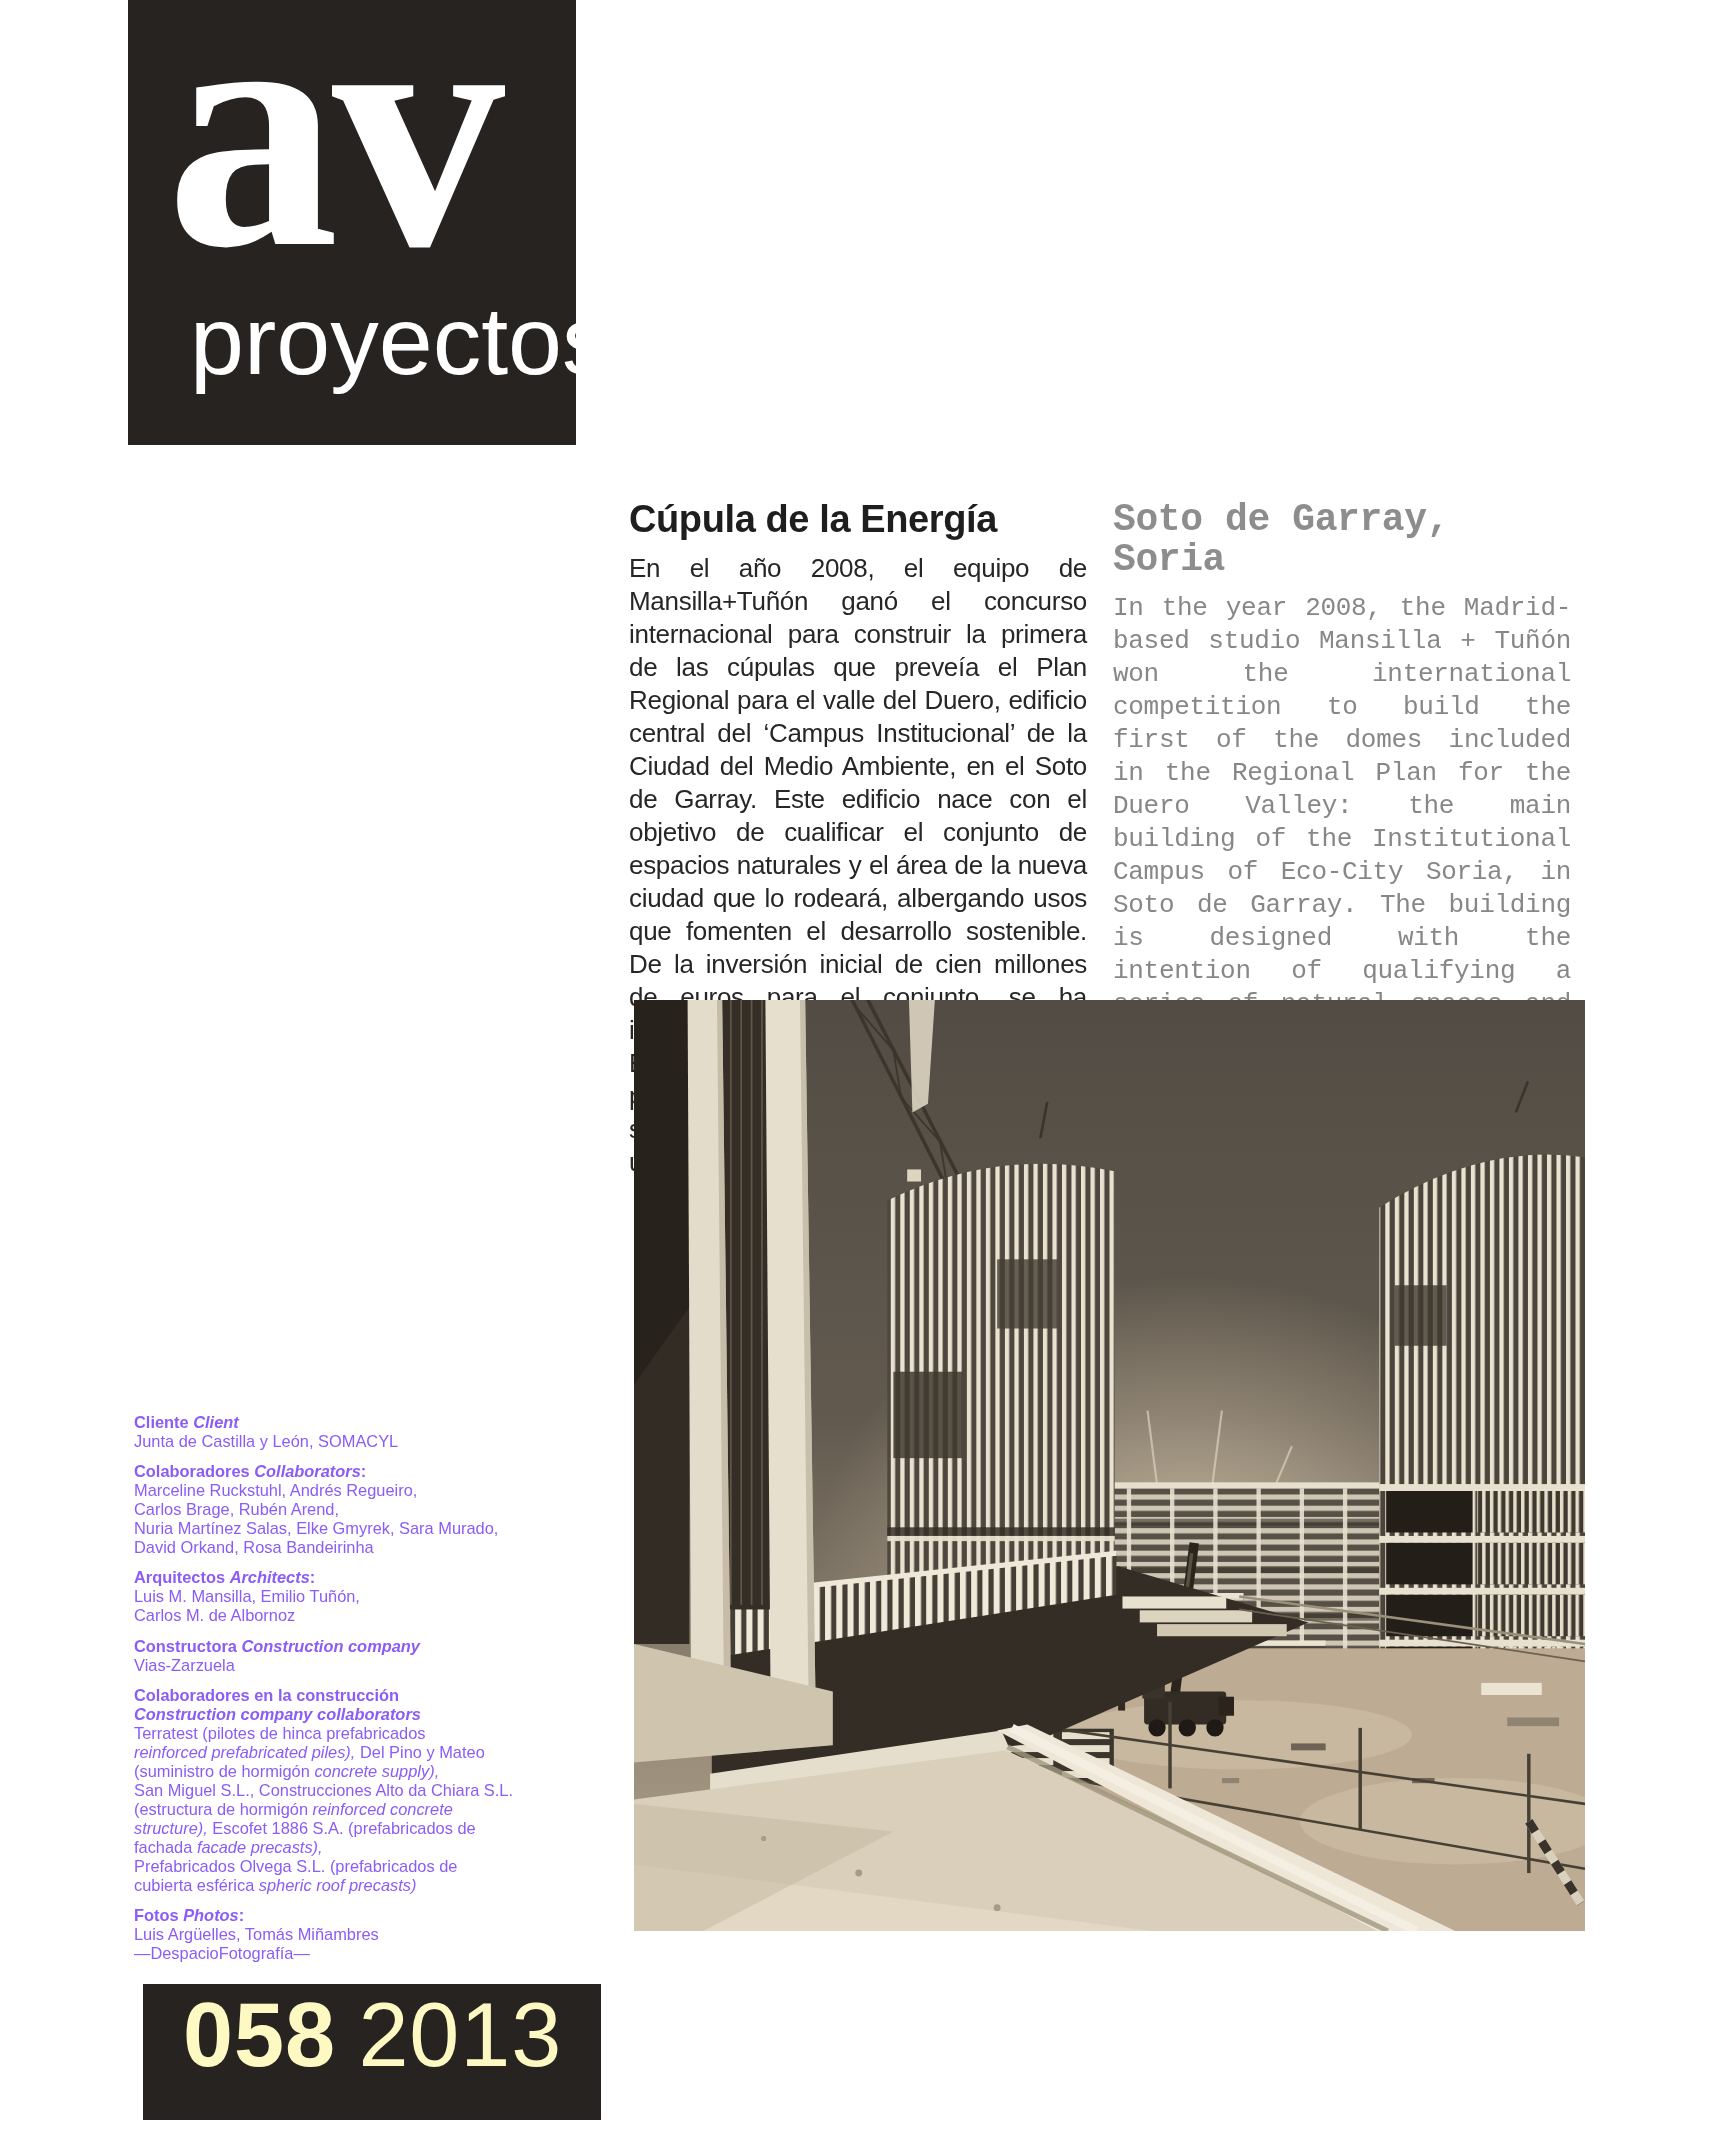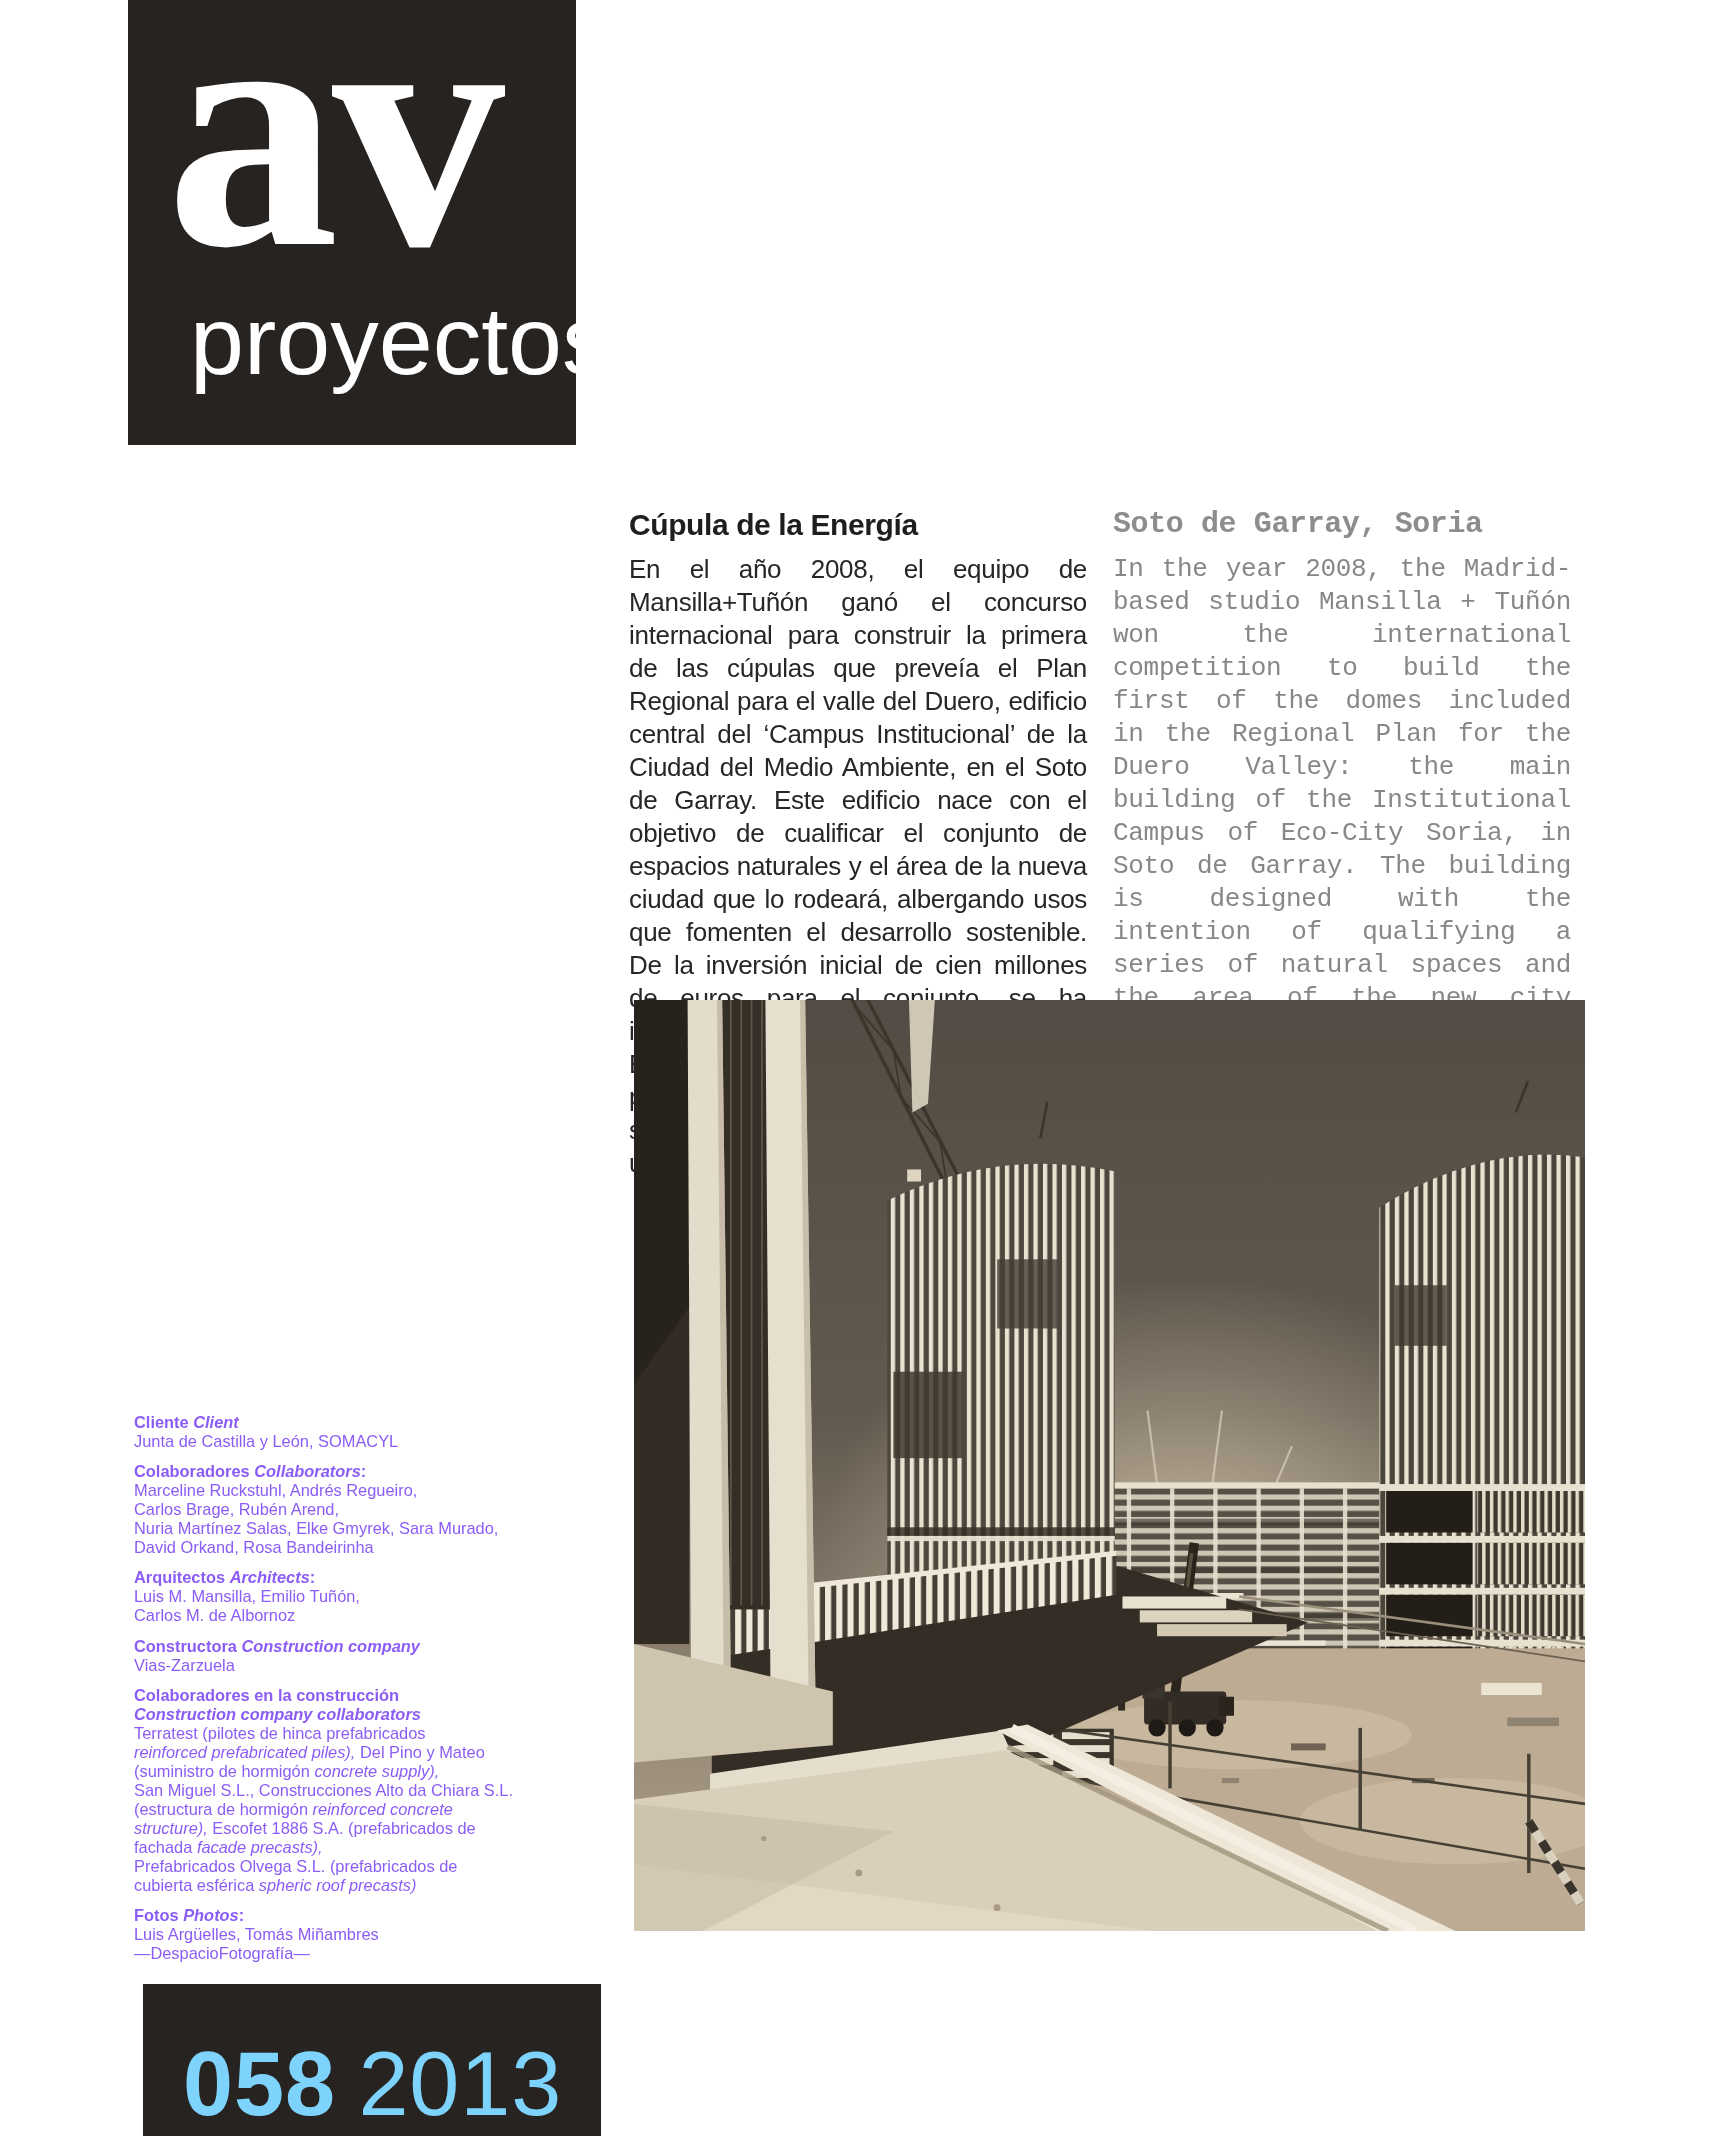--- a/index.html
+++ b/index.html
@@ -11,42 +11,42 @@
   .logo-av{position:absolute;left:38px;top:-45px;color:#fff;
            font-family:"Liberation Serif","DejaVu Serif",serif;font-weight:700;
            font-size:346px;line-height:1;letter-spacing:-7px;}
   .logo-sub{position:absolute;left:62px;top:292px;color:#fff;font-size:97px;line-height:1;
             font-weight:400;letter-spacing:0px;}
 
   
   .col{position:absolute;top:500px;width:458px;}
   .col-es{left:629px;}
   .col-en{left:1113px;font-family:Liberation Mono, monospace;}
-  .col h1{margin:9px 0 12px 0;font-size:30px;line-height:1.05;font-weight:700;letter-spacing:-0.4px;}
+  .col h1{margin:0 0 12px 0;font-size:38px;line-height:1.05;font-weight:700;letter-spacing:-0.4px;}
   .col-es h1{color:#1e1e1e;}
   .col-en h1{color:#8d8d8d;}
   .col p{margin:0;font-size:26px;line-height:33px;text-align:justify;letter-spacing:-0.3px;}
   .col-es p{color:#262626;}
   .col-en p{color:#878787;}
 
   
   .photo{position:absolute;left:634px;top:1000px;width:951px;height:931px;margin:0;}
   .photo svg{display:block;width:100%;height:100%;}
 
   
   .credits{position:absolute;left:134px;top:1413px;width:389px;color:#8b5cf6;
            font-size:16.4px;line-height:19px;}
   .credit-section{margin-bottom:11.2px;}
   .cb{font-weight:700;}
   .cbi{font-weight:700;font-style:italic;}
   .ci{font-style:italic;}
 
   
-  .issue{position:absolute;left:143px;top:1984px;width:458px;height:152px;background:#272320;
-         display:flex;align-items:flex-end;color:#7dd3fc;}
+  .issue{position:absolute;left:143px;top:1984px;width:458px;height:136px;background:#272320;
+         display:flex;align-items:flex-start;color:#fef9c3;}
   .issue .num{font-weight:700;font-size:90px;margin-left:40px;letter-spacing:0.9px;}
   .issue .yr{font-weight:400;font-size:90px;margin-left:22.5px;letter-spacing:0.9px;}
 </style>
 </head>
 <body>
 
 <div class="page">
 
   <header class="masthead">
     <div class="logo-av">av</div>

